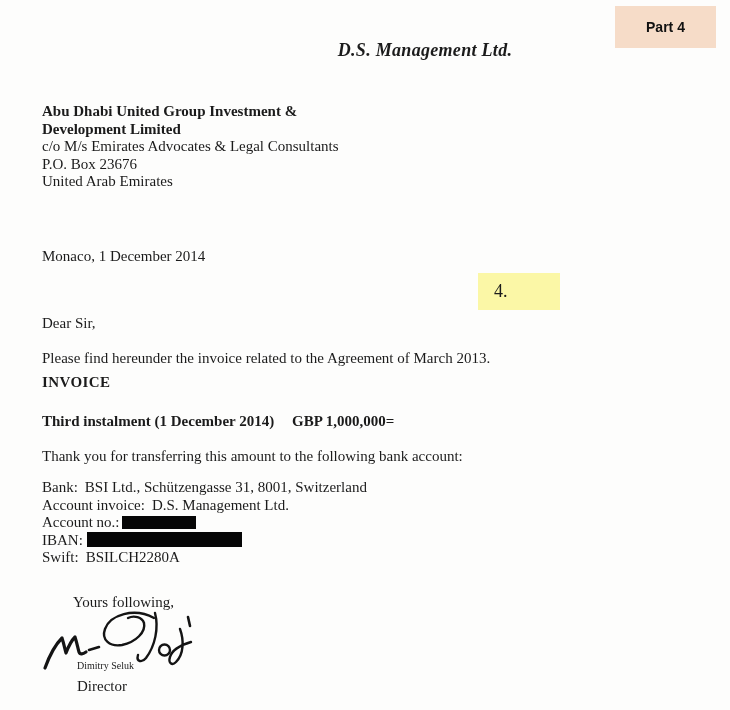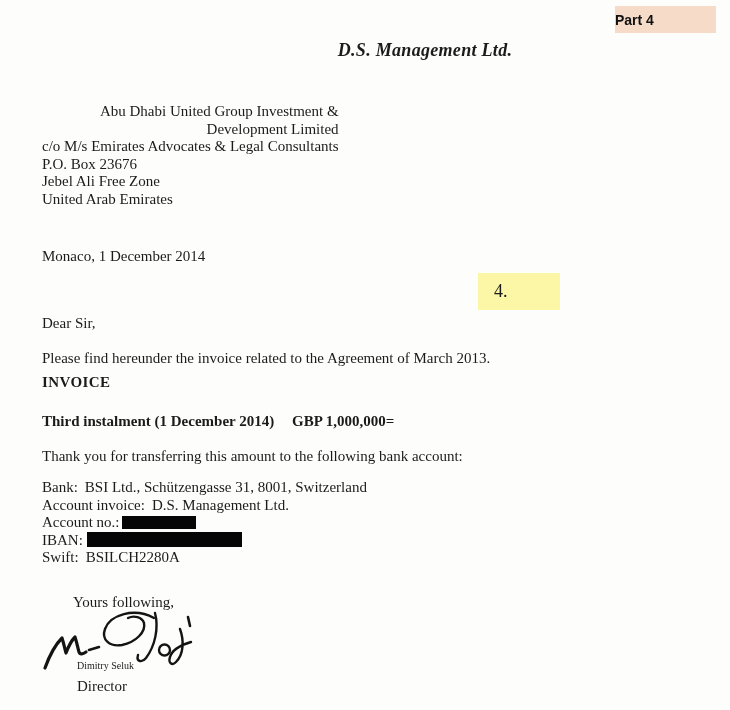--- a/index.html
+++ b/index.html
@@ -10,35 +10,35 @@
   }
   .page {
     position: relative;
     width: 730px; height: 710px;
     background: #fdfdfc;
     color: #1b1b1b;
     overflow: hidden;
   }
   .abs { position: absolute; }
   .badge {
-    top: 6px; left: 615px; width: 101px; height: 27px;
+    top: 6px; left: 615px; width: 101px; height: 42px;
     background: #f6dcc8;
     font-family: "Liberation Sans", sans-serif;
     font-weight: bold; font-size: 14px;
-    display: flex; align-items: center; justify-content: flex-start;
+    display: flex; align-items: center; justify-content: center;
     color: #111;
   }
   .doc-title {
     top: 40px; left: 280px; width: 290px;
     text-align: center;
     font-size: 18px; font-weight: bold; font-style: italic;
     letter-spacing: 0.3px;
   }
   .recipient { top: 103px; left: 42px; font-size: 15px; line-height: 17.5px; }
-  .recipient .bold { font-weight: normal; text-align: right; }
+  .recipient .bold { font-weight: bold; }
   .dateline { top: 248px; left: 42px; font-size: 15px; }
   .note {
     top: 273px; left: 478px; width: 82px; height: 37px;
     background: #fbf7a6;
     font-size: 18px;
     display: flex; align-items: center;
     padding-left: 0;
   }
   .note span { margin-left: 16px; }
   .salutation { top: 315px; left: 42px; font-size: 15px; }
@@ -70,21 +70,20 @@
     <span>Part 4</span>
   </div>
 
   <div class="abs doc-title">D.S. Management Ltd.</div>
 
   <div class="abs recipient">
     <div class="bold">Abu Dhabi United Group Investment &amp;</div>
     <div class="bold">Development Limited</div>
     <div>c/o M/s Emirates Advocates &amp; Legal Consultants</div>
     <div>P.O. Box 23676</div>
-    <div>Jebel Ali Free Zone</div>
     <div>United Arab Emirates</div>
   </div>
 
   <div class="abs dateline">Monaco, 1 December 2014</div>
 
   <div class="abs note" style="background: rgb(251, 247, 166);">
     <span>4.</span>
   </div>
 
   <div class="abs salutation">Dear Sir,</div>

